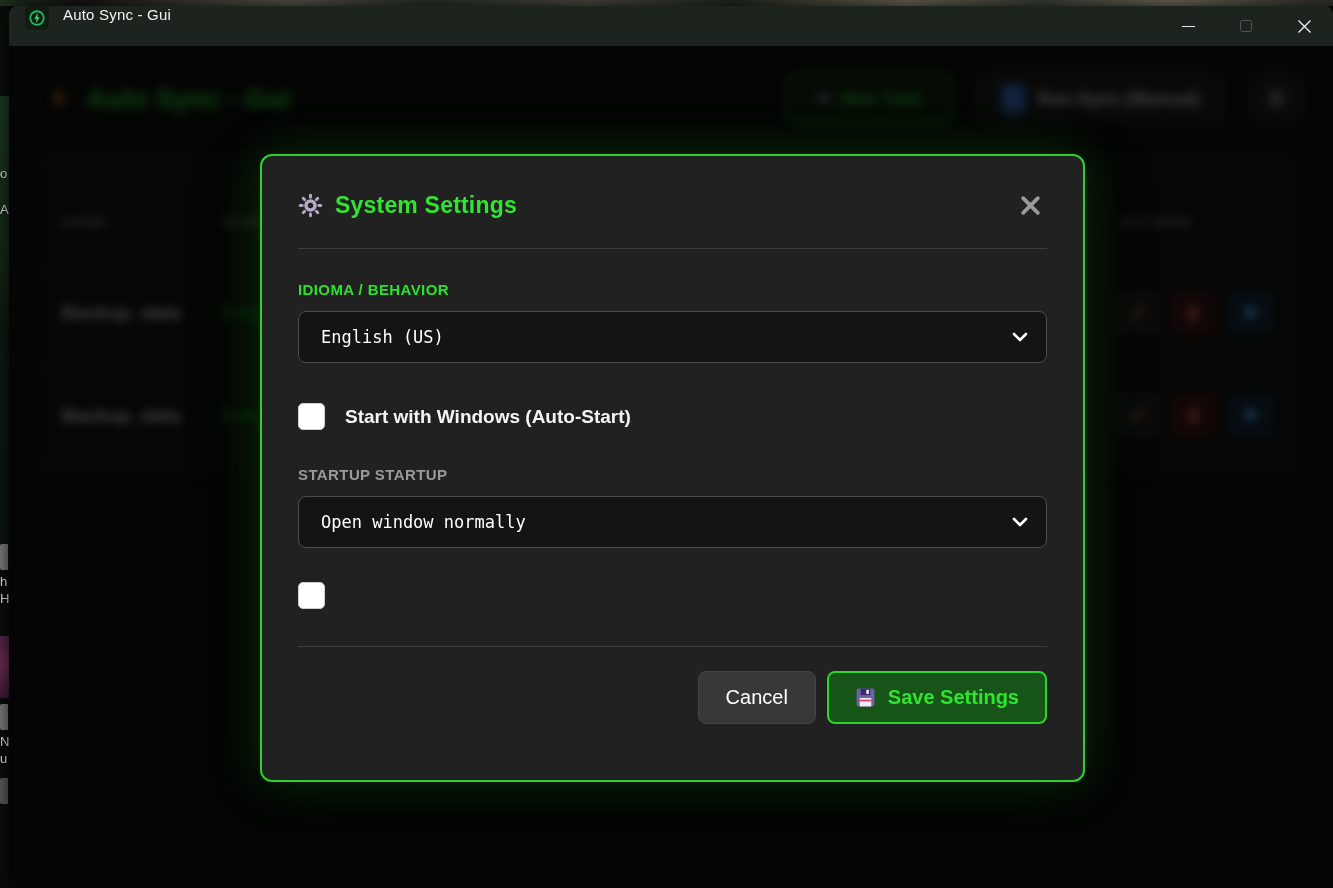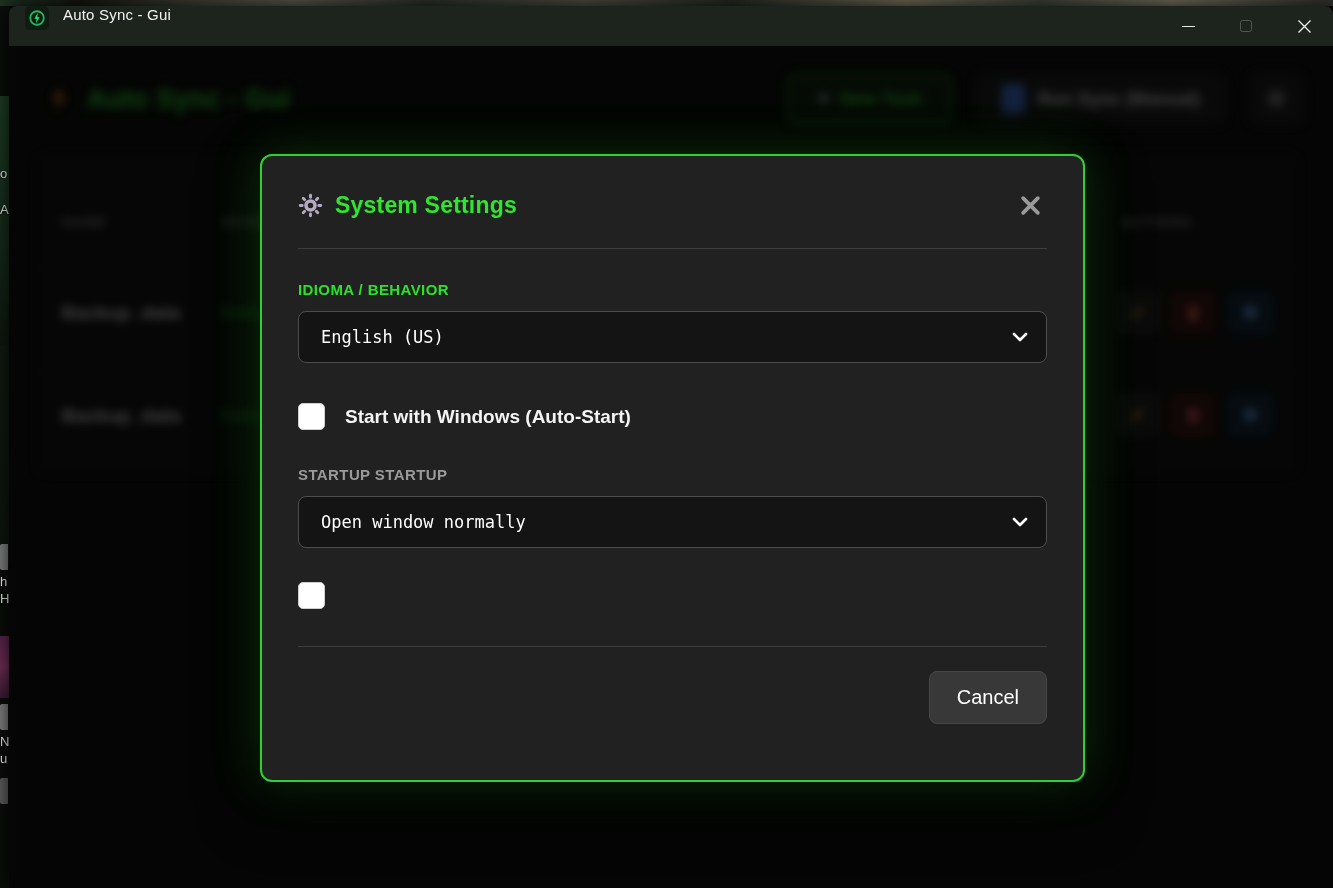--- a/index.html
+++ b/index.html
@@ -276,17 +276,27 @@
       </div>
 
       <div class="check-row check-row-2">
         <div class="checkbox"></div>
       </div>
 
       <hr class="divider divider-bottom">
 
       <div class="modal-footer">
         <button class="btn-cancel">Cancel</button>
+        <div class="btn-save">
+          <svg width="21" height="21" viewBox="0 0 20 20">
+            <rect x="1.5" y="1.5" width="17" height="17" rx="2.2" fill="#6f5fae"></rect>
+            <rect x="5.5" y="1.5" width="9" height="6.2" fill="#332e5c"></rect>
+            <rect x="10.8" y="2.6" width="2.4" height="4" fill="#efeef7"></rect>
+            <rect x="4.5" y="10.5" width="11" height="8" fill="#efeef7"></rect>
+            <rect x="4.5" y="12" width="11" height="1.8" fill="#d94f6b"></rect>
+          </svg>
+          <span class="btn-save-label">Save Settings</span>
+        </div>
       </div>
     </div>
 
   </div>
 </div>
 
 </body></html>

